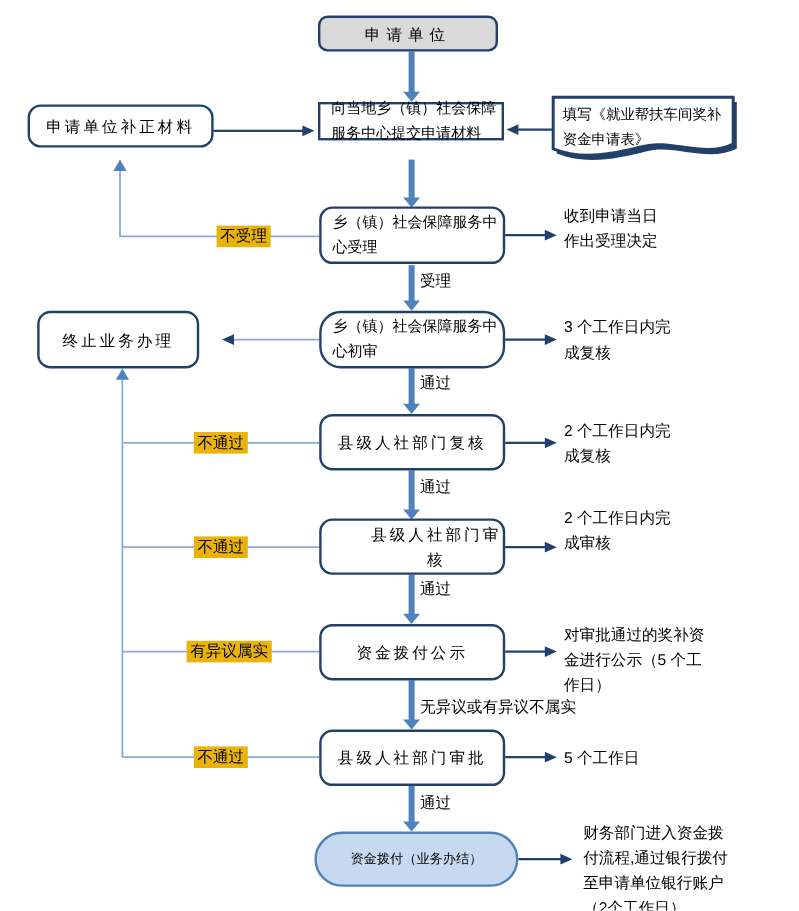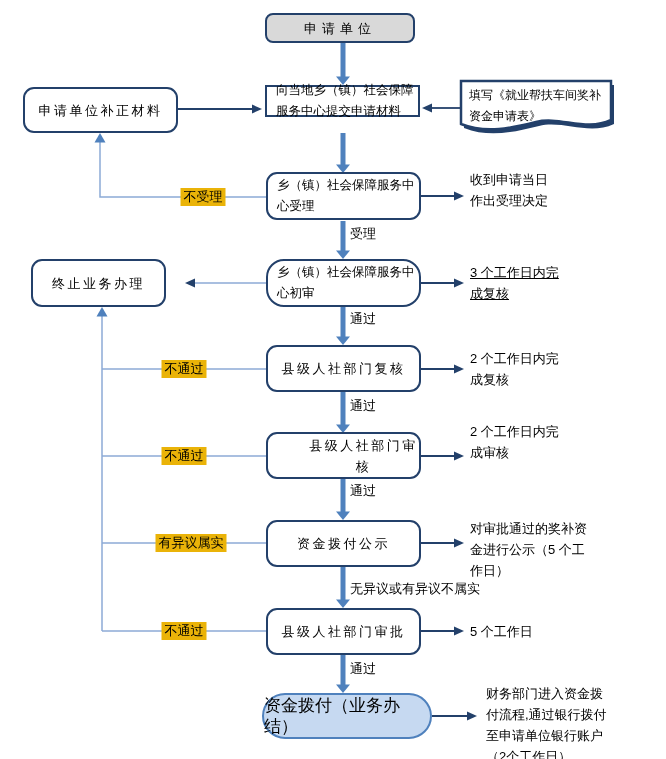--- a/index.html
+++ b/index.html
@@ -16,21 +16,21 @@
   .lh{fill:var(--flow-blue);}
   .box{
     position:absolute;box-sizing:border-box;border:2.5px solid var(--navy);
     background:#fff;font-size:13px;line-height:21px;
     display:flex;align-items:center;justify-content:center;
   }
   .round{border-radius:11px;}
   .center{text-align:center;letter-spacing:2.5px;}
   .left2{font-size:12.5px;justify-content:flex-start;text-align:left;padding:2px 4px 2px 9px;letter-spacing:0;}
   .start{background:var(--gray-fill);border-radius:8px;letter-spacing:5px;}
-  .oval{border-radius:23px;border-color:var(--flow-blue);background:var(--oval-fill);letter-spacing:0;font-size:17px;}
+  .oval{border-radius:23px;border-color:var(--flow-blue);background:var(--oval-fill);letter-spacing:0;font-size:11px;}
   .doc-text{position:absolute;font-size:12px;line-height:21px;text-align:left;letter-spacing:0;}
   .note{position:absolute;font-size:13px;line-height:21px;}
   .elabel{position:absolute;font-size:13px;white-space:nowrap;}
   .on-line{transform:translate(-50%,-50%);background:#eab308;padding:0 3px;}
   .beside{transform:translateY(-50%);}
 </style>
 </head>
 <body>
 
 <div id="canvas">
@@ -90,21 +90,21 @@
   </svg>
 
   <svg style="position:absolute;left:459px;top:79px;" width="158" height="62">
     <path transform="translate(3,4)" fill="var(--navy)" d="M2,2 H152 V41 C127,53 101,37 77,43 C53,49 27,55 2,45 Z"></path>
     <path fill="#fff" stroke="var(--navy)" stroke-width="2.5" d="M2,2 H152 V41 C127,53 101,37 77,43 C53,49 27,55 2,45 Z"></path>
   </svg>
   <div class="doc-text" style="left:469px;top:85px;width:142px;">填写《就业帮扶车间奖补资金申请表》</div>
 
   <div class="box start" style="left:265px;top:13px;width:150px;height:30px;">申请单位</div>
   <div class="box left2" style="left:265px;top:85px;width:155px;height:32px;">向当地乡（镇）社会保障服务中心提交申请材料</div>
-  <div class="box round center" style="left:23px;top:87px;width:155px;height:46px;">申请单位补正材料</div>
+  <div class="box round center" style="left:23px;top:87px;width:155px;height:36px;">申请单位补正材料</div>
   <div class="box round left2" style="left:266px;top:172px;width:155px;height:48px;">乡（镇）社会保障服务中心受理</div>
   <div class="box round center" style="left:31px;top:259px;width:135px;height:48px;">终止业务办理</div>
   <div class="box round left2" style="left:266px;top:259px;width:155px;height:48px;border-radius:18px;">乡（镇）社会保障服务中心初审</div>
   <div class="box round center" style="left:266px;top:345px;width:155px;height:47px;">县级人社部门复核</div>
   <div class="box round center" style="left:266px;top:432px;width:155px;height:47px;padding-left:40px;">县级人社部门审核</div>
   <div class="box round center" style="left:266px;top:520px;width:155px;height:47px;">资金拨付公示</div>
   <div class="box round center" style="left:266px;top:608px;width:155px;height:47px;">县级人社部门审批</div>
   <div class="box oval" style="left:262px;top:693px;width:170px;height:46px;">资金拨付（业务办结）</div>
 
   <span class="elabel on-line" style="left:203px;top:197px;">不受理</span>
@@ -113,20 +113,20 @@
   <span class="elabel beside" style="left:350px;top:406px;">通过</span>
   <span class="elabel beside" style="left:350px;top:491px;">通过</span>
   <span class="elabel beside" style="left:350px;top:589px;">无异议或有异议不属实</span>
   <span class="elabel beside" style="left:350px;top:669px;">通过</span>
   <span class="elabel on-line" style="left:184px;top:369px;">不通过</span>
   <span class="elabel on-line" style="left:184px;top:456px;">不通过</span>
   <span class="elabel on-line" style="left:191px;top:543px;">有异议属实</span>
   <span class="elabel on-line" style="left:184px;top:631px;">不通过</span>
 
   <div class="note" style="left:470px;top:169px;width:84px;">收到申请当日作出受理决定</div>
-  <div class="note" style="left:470px;top:262px;width:97px;text-decoration:underline;">3 个工作日内完成复核</div>
+  <div class="note" style="left:470px;top:262px;width:97px;">3 个工作日内完成复核</div>
   <div class="note" style="left:470px;top:348px;width:97px;">2 个工作日内完成复核</div>
   <div class="note" style="left:470px;top:421px;width:97px;">2 个工作日内完成审核</div>
   <div class="note" style="left:470px;top:518px;width:117px;">对审批通过的奖补资金进行公示（5 个工作日）</div>
   <div class="note" style="left:470px;top:621px;width:120px;">5 个工作日</div>
   <div class="note" style="left:486px;top:683px;width:129px;">财务部门进入资金拨付流程,通过银行拨付至申请单位银行账户（2个工作日）</div>
 
 </div>
 
 </body></html>

